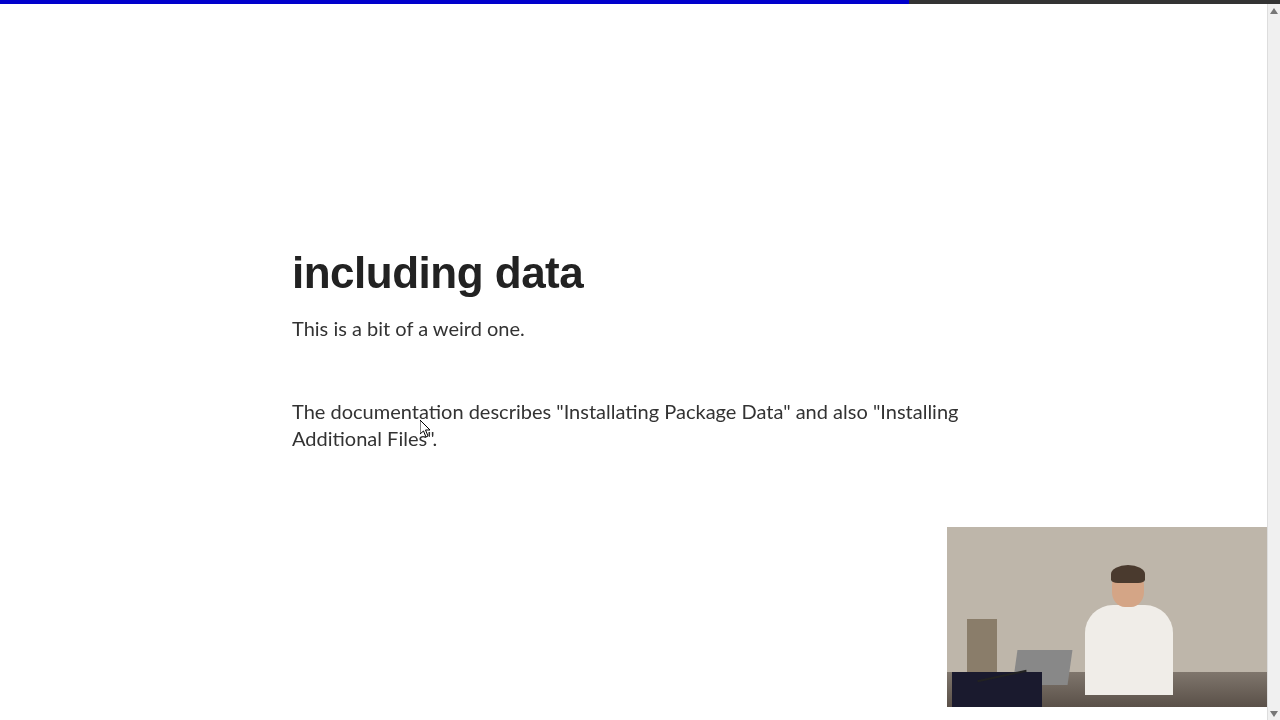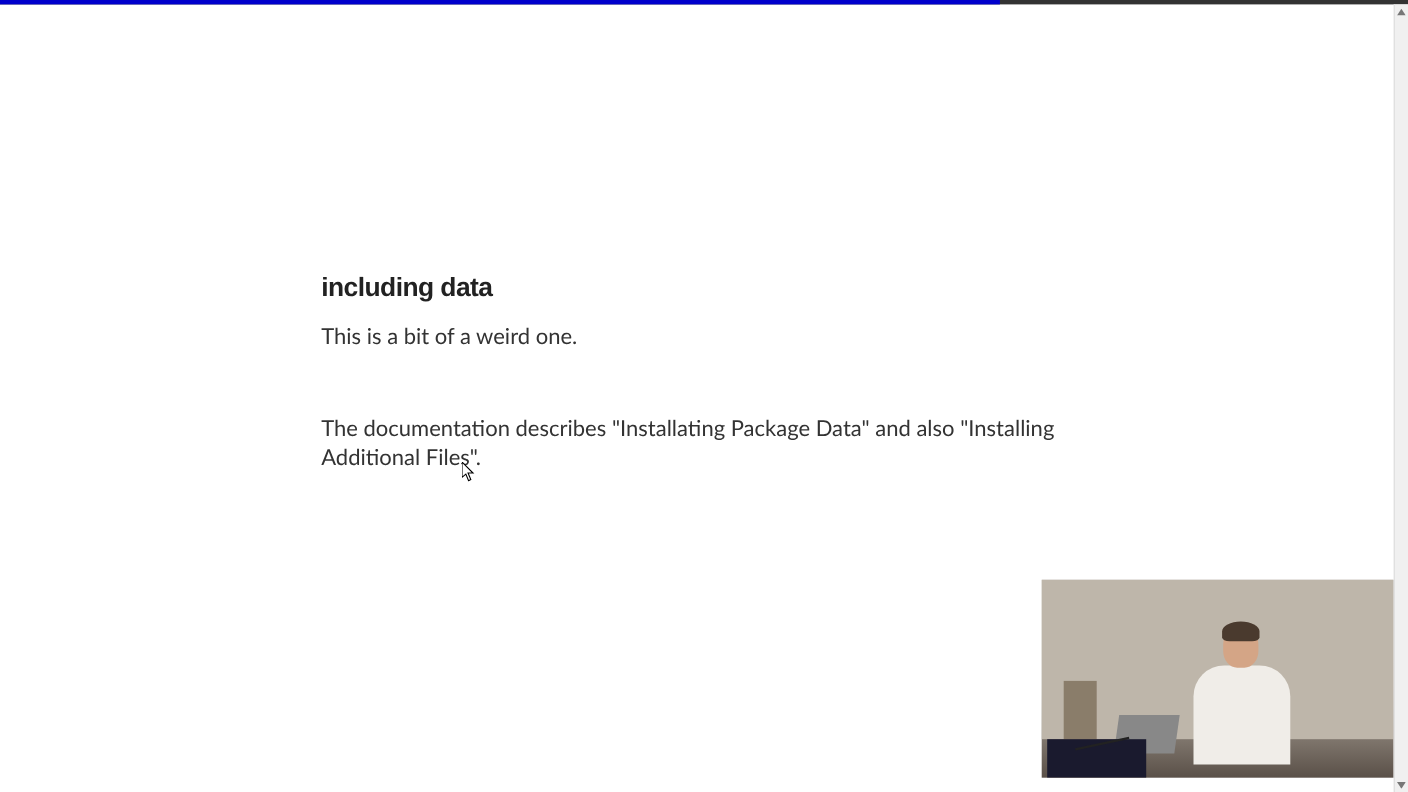--- a/index.html
+++ b/index.html
@@ -31,21 +31,21 @@
       height: 4px;
       background: #333;
     }
     .content {
       position: absolute;
       left: 292px;
       top: 248px;
       width: 740px;
     }
     .heading {
-      font-size: 24px;
+      font-size: 44px;
       font-weight: 700;
       color: #222;
       letter-spacing: -0.5px;
       margin-bottom: 18px;
       font-family: "Helvetica Neue", Helvetica, Arial, sans-serif;
     }
     .para1 {
       font-size: 20px;
       color: #333;
       margin-bottom: 58px;

